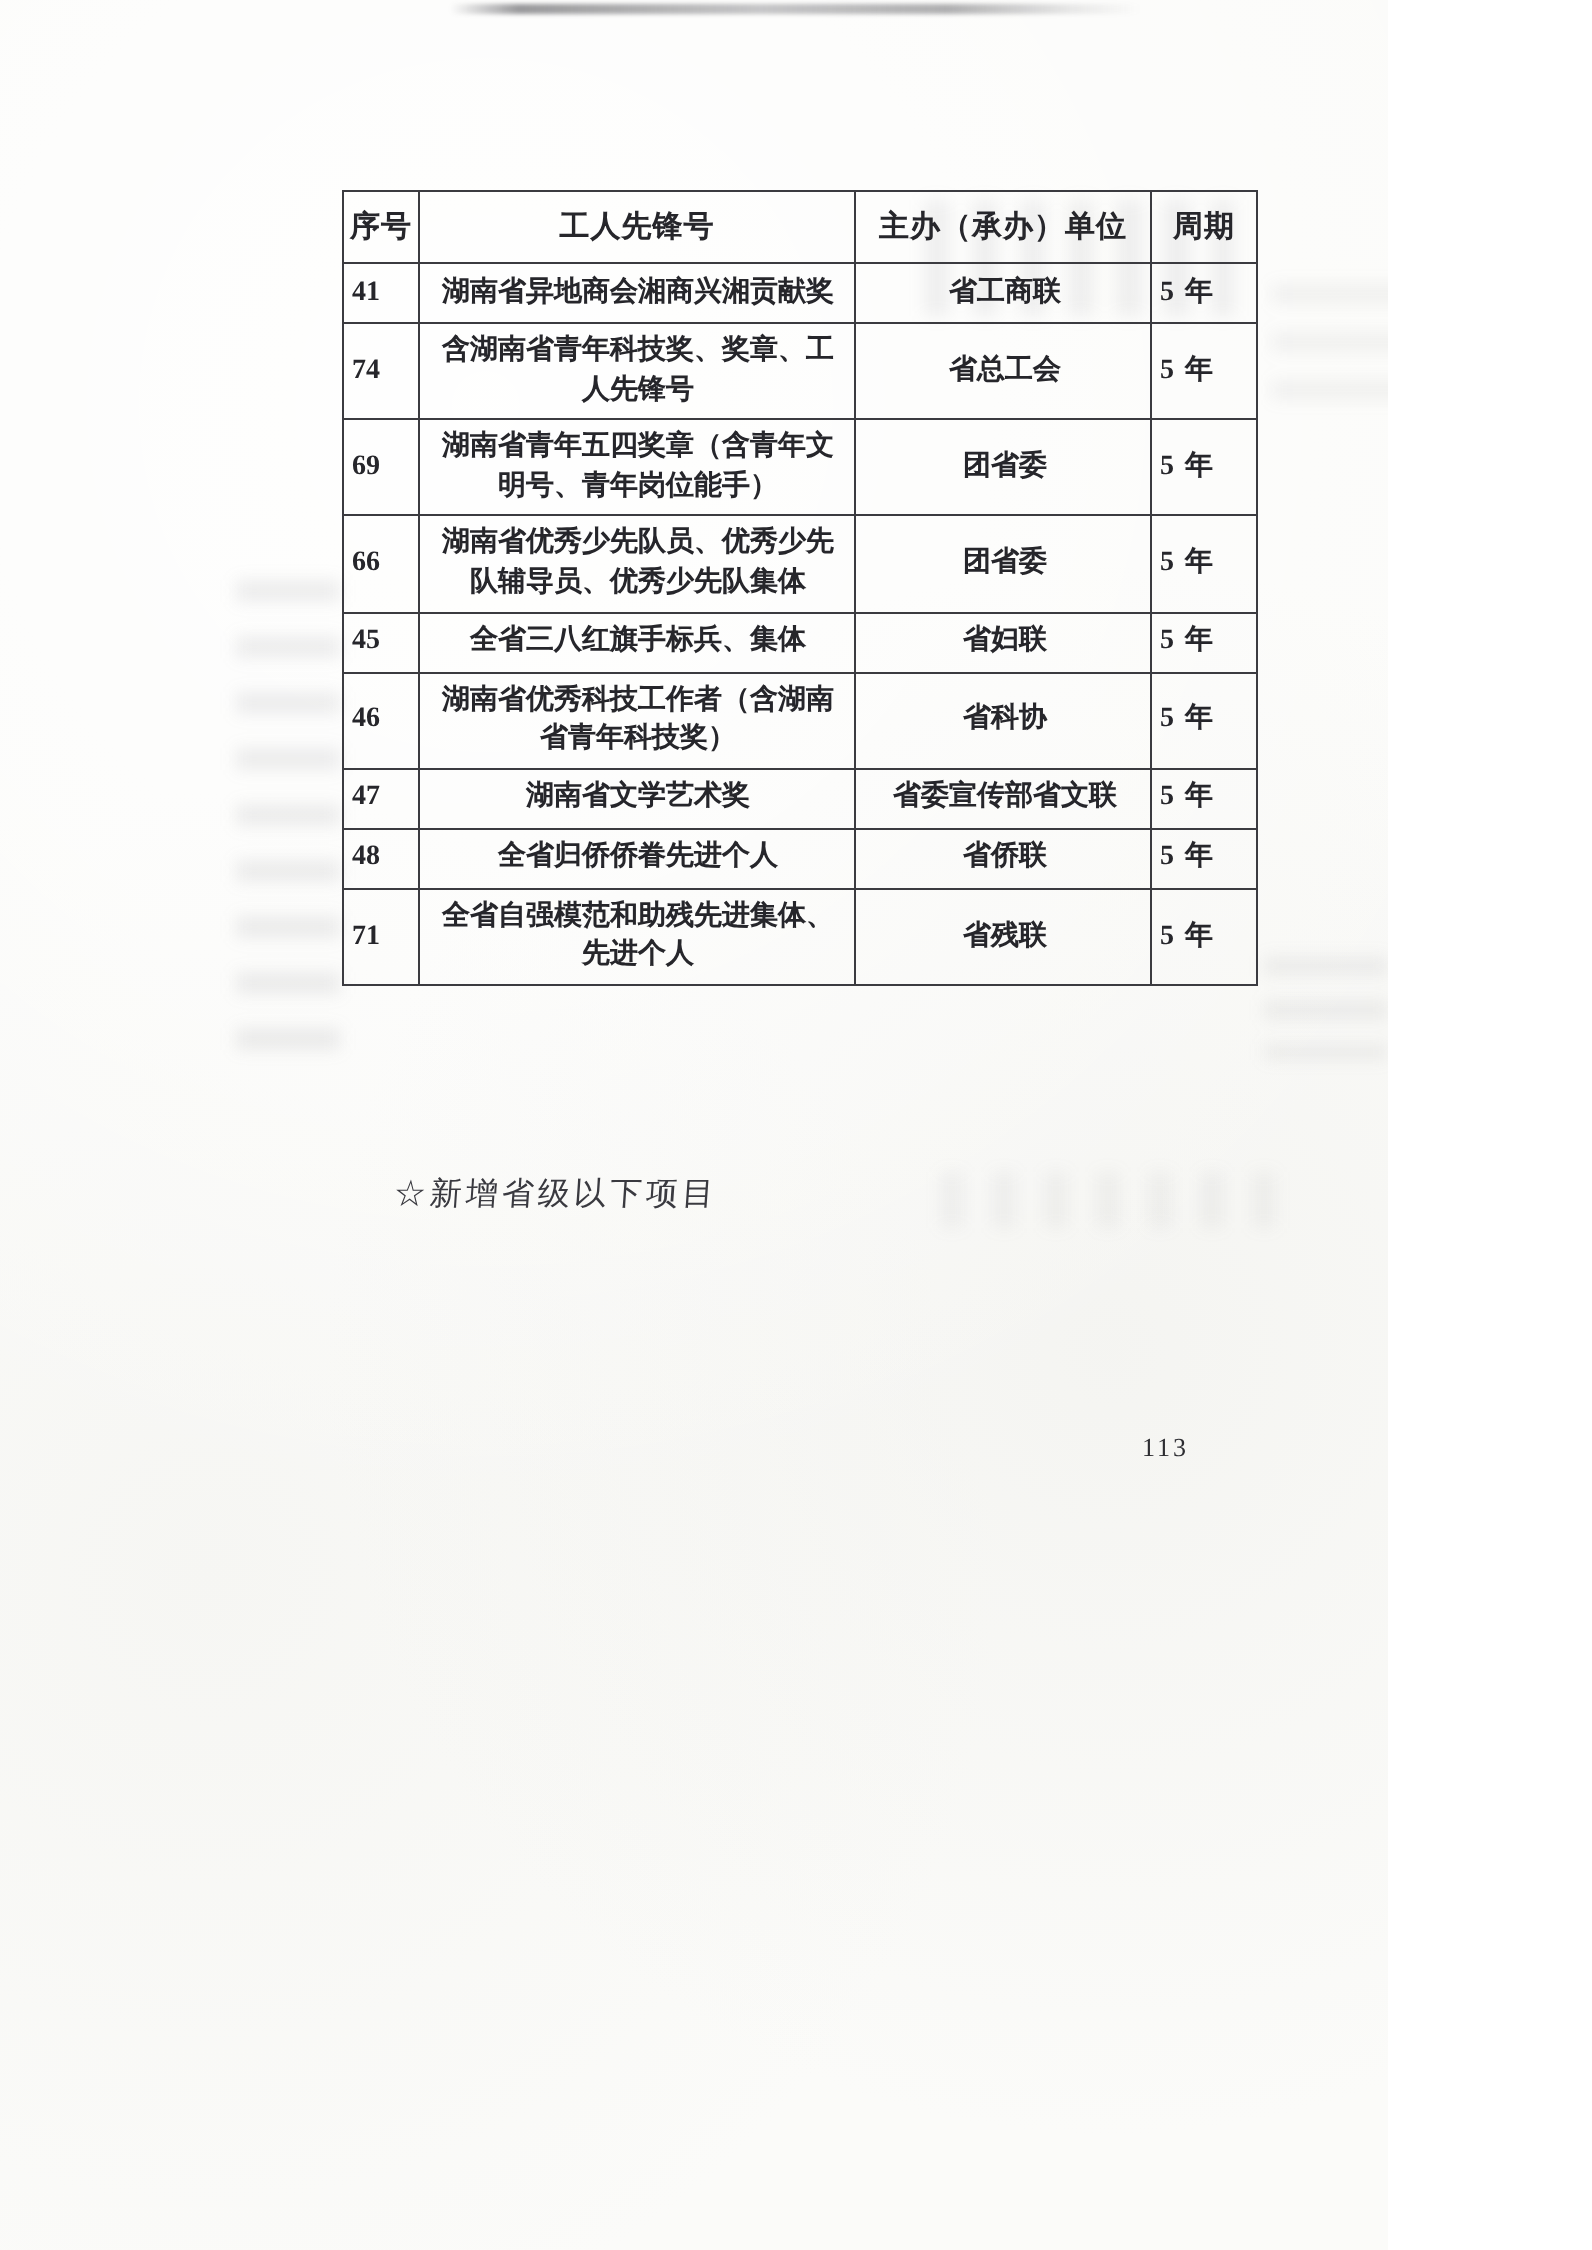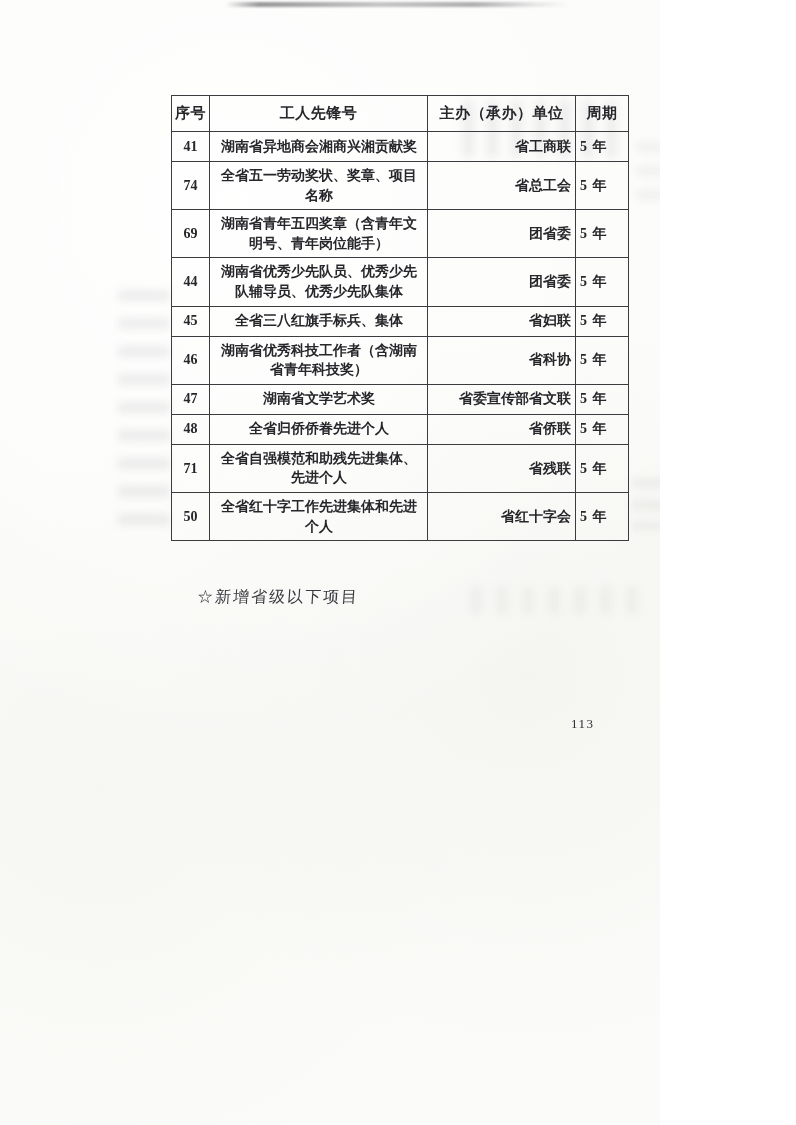--- a/index.html
+++ b/index.html
@@ -12,20 +12,21 @@
     width: 660px;
     height: 1125px;
     overflow: hidden;
     background:
       radial-gradient(circle at 35% 18%, rgba(255,255,255,.9), rgba(255,255,255,0) 55%),
       radial-gradient(circle at 80% 60%, rgba(238,238,234,.5), rgba(255,255,255,0) 45%),
       radial-gradient(circle at 15% 70%, rgba(240,240,236,.45), rgba(255,255,255,0) 40%),
       #fbfbf9;
     font-family: "Liberation Serif", "DejaVu Serif", serif;
     color: #26262b;
+    padding-left: 34px;
   }
 
   
   .artifact { position: absolute; pointer-events: none; }
   .artifact-top-streak {
     left: 225px; top: 2px; width: 345px; height: 5px;
     background: linear-gradient(90deg,
       rgba(80,80,85,0) 0%, rgba(70,70,75,.55) 10%,
       rgba(70,70,75,.30) 45%, rgba(80,80,85,.45) 72%,
       rgba(90,90,95,.12) 90%, rgba(90,90,95,0) 100%);
@@ -94,23 +95,23 @@
     height: 31px;
     padding: 2px;
     letter-spacing: .5px;
   }
   .award-table td {
     font-size: 14px;
     font-weight: 600;
     line-height: 1.4;
     padding: 4px 4px;
   }
-  td.c-no { text-align: center; }
+  td.c-no { text-align: left; }
   td.c-name { text-align: center; padding-left: 5px; }
-  td.c-unit { text-align: right; padding-left: 6px; }
+  td.c-unit { text-align: center; padding-left: 6px; }
   td.c-period { text-align: left; letter-spacing: 1px; }
   tr.single-row td { height: 21px; }
 
   
   .footnote {
     position: absolute;
     left: 197px;
     top: 587px;
     font-size: 16px;
     letter-spacing: 2px;
@@ -158,34 +159,34 @@
     <tbody>
     <tr class="single-row">
       <td class="c-no">41</td>
       <td class="c-name">湖南省异地商会湘商兴湘贡献奖</td>
       <td class="c-unit">省工商联</td>
       <td class="c-period">5 年</td>
     </tr>
 
     <tr>
       <td class="c-no">74</td>
-      <td class="c-name">全省五一劳动奖状、奖章、项目名称</td>
+      <td class="c-name">含湖南省青年科技奖、奖章、工人先锋号</td>
       <td class="c-unit">省总工会</td>
       <td class="c-period">5 年</td>
     </tr>
 
     <tr>
       <td class="c-no">69</td>
       <td class="c-name">湖南省青年五四奖章（含青年文明号、青年岗位能手）</td>
       <td class="c-unit">团省委</td>
       <td class="c-period">5 年</td>
     </tr>
 
     <tr>
-      <td class="c-no">44</td>
+      <td class="c-no">66</td>
       <td class="c-name">湖南省优秀少先队员、优秀少先队辅导员、优秀少先队集体</td>
       <td class="c-unit">团省委</td>
       <td class="c-period">5 年</td>
     </tr>
 
     <tr class="single-row">
       <td class="c-no">45</td>
       <td class="c-name">全省三八红旗手标兵、集体</td>
       <td class="c-unit">省妇联</td>
       <td class="c-period">5 年</td>
@@ -212,26 +213,20 @@
       <td class="c-period">5 年</td>
     </tr>
 
     <tr>
       <td class="c-no">71</td>
       <td class="c-name">全省自强模范和助残先进集体、先进个人</td>
       <td class="c-unit">省残联</td>
       <td class="c-period">5 年</td>
     </tr>
 
-    <tr>
-      <td class="c-no">50</td>
-      <td class="c-name">全省红十字工作先进集体和先进个人</td>
-      <td class="c-unit">省红十字会</td>
-      <td class="c-period">5 年</td>
-    </tr>
 
   </tbody>
   </table>
 
   <div class="footnote">☆新增省级以下项目</div>
 
   <div class="page-number">113</div>
 
 </div>
 

